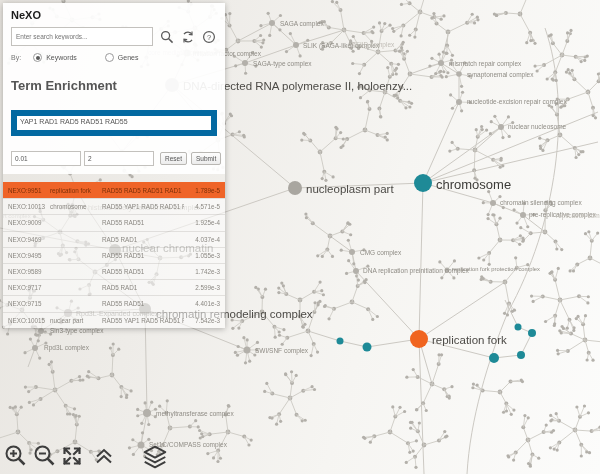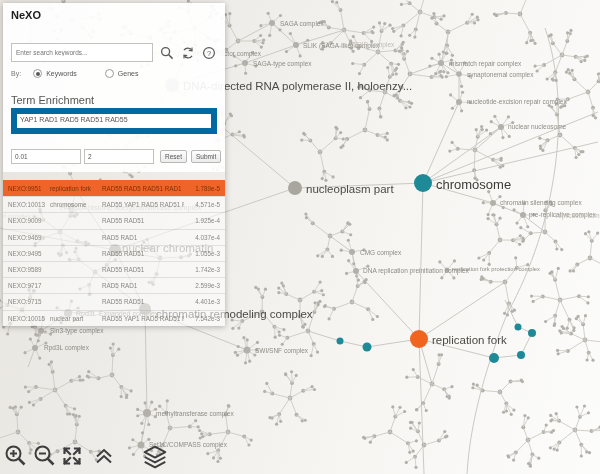--- a/index.html
+++ b/index.html
@@ -3,33 +3,33 @@
 <meta charset="utf-8">
 <style>
   html,body{margin:0;padding:0;}
   body{width:600px;height:474px;overflow:hidden;font-family:"Liberation Sans",sans-serif;}
   #stage{position:relative;width:600px;height:474px;
     background:linear-gradient(105deg,#e7e4df 0%,#eeece8 30%,#f6f5f2 62%,#fcfcfb 100%);}
   #net{position:absolute;left:0;top:0;}
   
   .panel{position:absolute;left:3px;top:3px;width:222px;box-shadow:0 1px 6px rgba(0,0,0,.28);}
   .panel-top{background:rgba(255,255,255,.92);padding:4px 8px 8px;}
-  .title{font-size:11px;font-weight:bold;color:#1c1c1c;margin:2px 0 22px;}
+  .title{font-size:11px;font-weight:bold;color:#1c1c1c;margin:2px 0 6px;}
   .search-row{display:flex;align-items:center;gap:6px;}
   .search-input{width:132px;height:15px;border:1px solid #c3c1bd;font-size:6.5px;color:#999;
     padding:1px 4px;outline:none;background:#fff;font-family:"Liberation Sans",sans-serif;}
   .icn{display:inline-flex;align-items:center;justify-content:center;width:15px;height:15px;cursor:pointer;}
   .by-row{display:flex;align-items:center;margin-top:7px;font-size:7px;color:#555;}
   .by-label{margin-right:12px;color:#777;}
   .radio{display:inline-block;width:7px;height:7px;border:1px solid #9a9a9a;border-radius:50%;
     margin-right:4px;vertical-align:middle;background:#fff;position:relative;}
   .radio.checked::after{content:"";position:absolute;left:1.5px;top:1.5px;width:4px;height:4px;
     border-radius:50%;background:#5a5a5a;}
   .radio-group{display:flex;align-items:center;margin-right:28px;cursor:pointer;}
-  .heading{font-size:11px;color:#555;margin:16px 0 2px;}
+  .heading{font-size:13px;color:#555;margin:16px 0 17px;font-weight:bold;}
   .query-area{width:100%;box-sizing:border-box;height:26px;border:6px solid #0369a1;resize:none;
     font-size:7px;color:#555;padding:2px 3px;outline:none;font-family:"Liberation Sans",sans-serif;}
   .param-row{display:flex;align-items:center;margin-top:11px;gap:3px;}
   .param-input{width:62px;height:11px;border:1px solid #c3c1bd;font-size:6.5px;color:#555;padding:1px 3px;
     font-family:"Liberation Sans",sans-serif;outline:none;}
   .btn{font-size:6.5px;color:#555;background:linear-gradient(#fdfdfd,#ececec);border:1px solid #b9b7b3;
     border-radius:2px;padding:2px 4px;cursor:pointer;font-family:"Liberation Sans",sans-serif;}
   .btn.submit{margin-left:1px;}
   .spacer{flex:1;}
   

